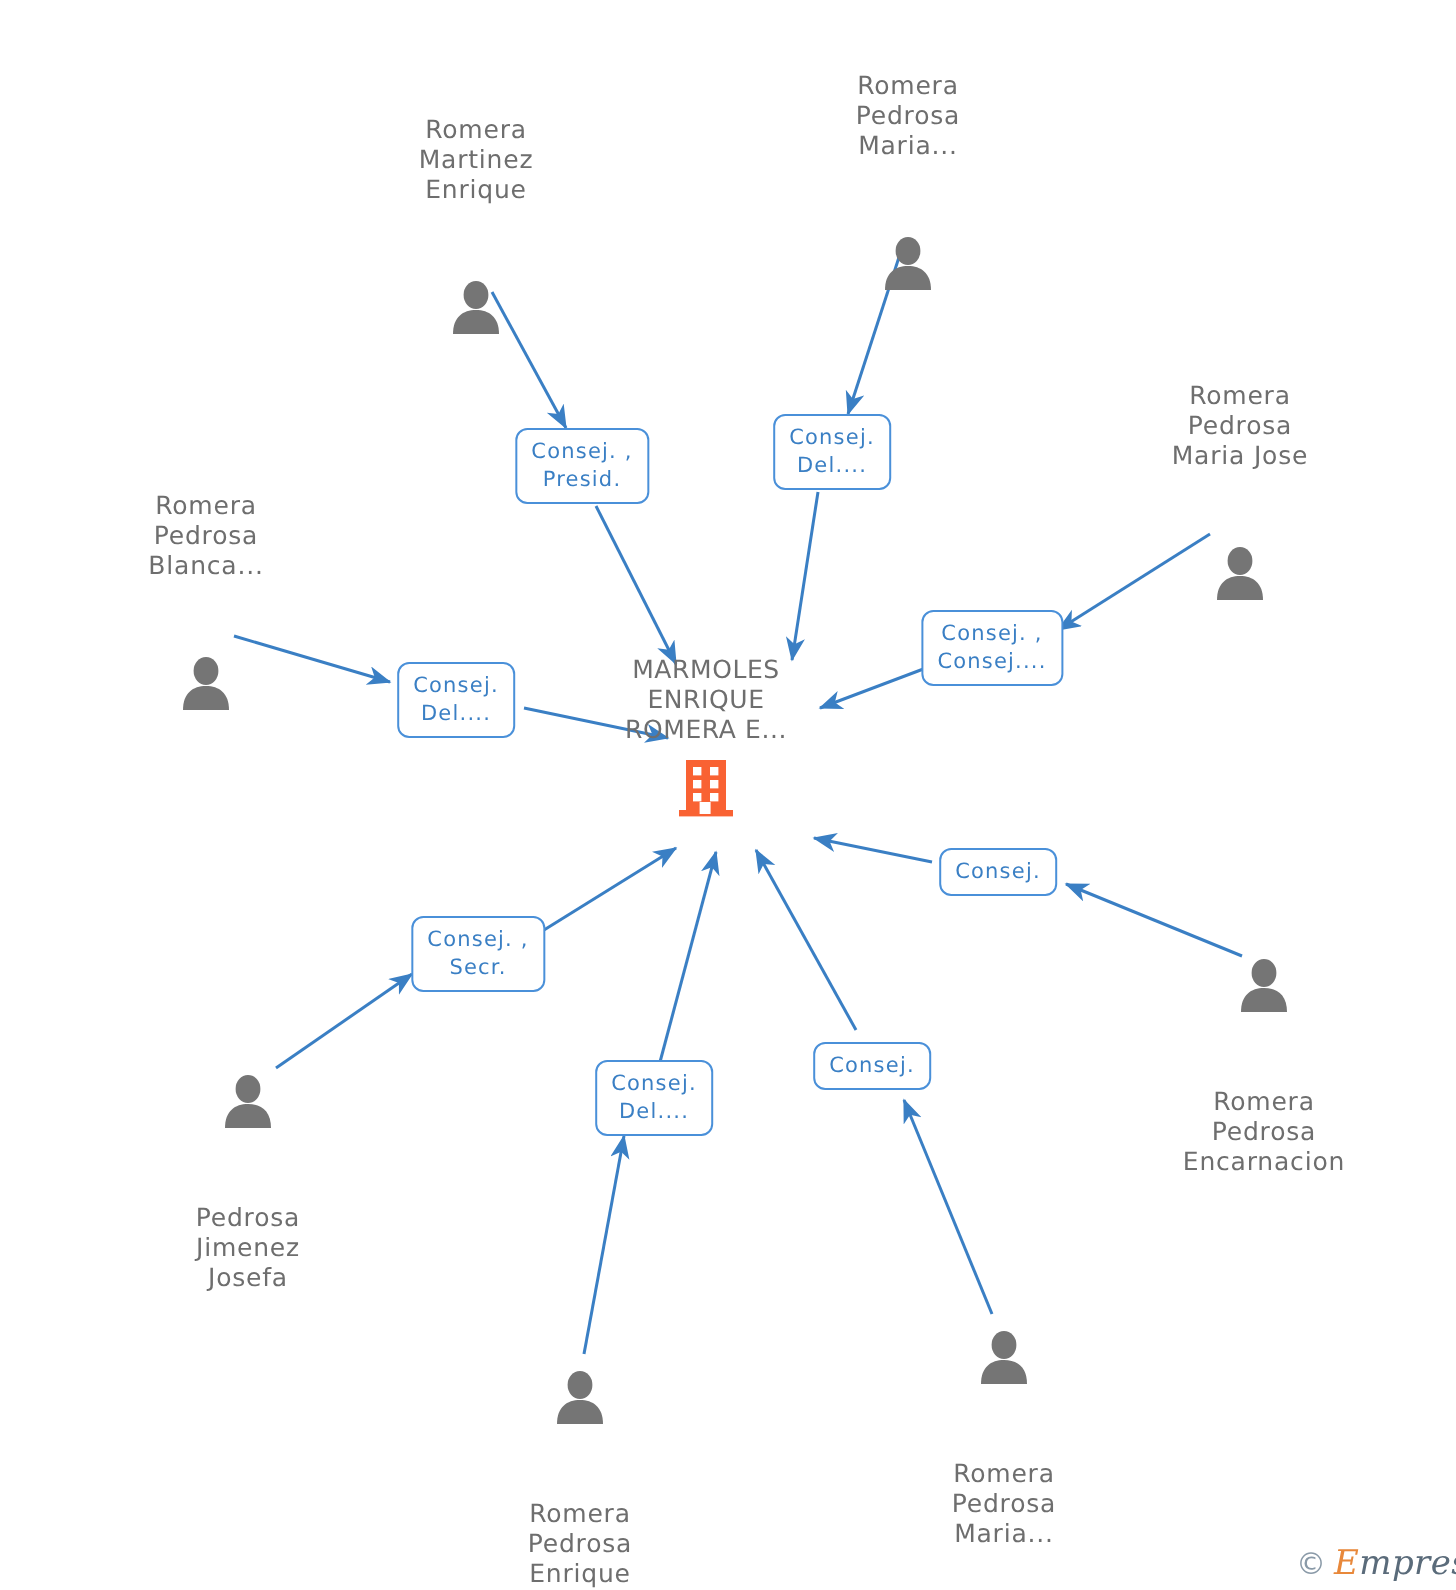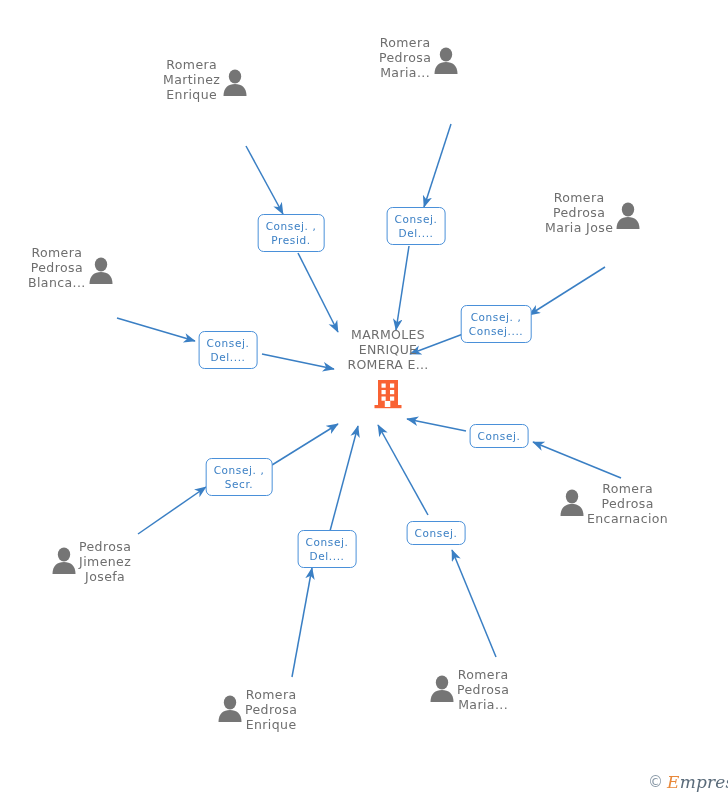--- a/index.html
+++ b/index.html
@@ -23,22 +23,23 @@
     top: 0;
     width: 728px;
     height: 795px;
   }
   .node {
     position: absolute;
     width: 150px;
     margin-left: -75px;
     text-align: center;
     display: flex;
-    flex-direction: row;
+    flex-direction: column;
     align-items: center;
+    gap: 32px;
   }
   .node-label {
     color: #6e6e6e;
     font-size: 12.5px;
     line-height: 15px;
     letter-spacing: 0.4px;
     white-space: pre-line;
     font-family: "DejaVu Sans", sans-serif;
   }
   .person-icon {
@@ -130,21 +131,21 @@
       <path d="M 466,431 L 407,419"></path>
       <path d="M 138,534 L 206,487"></path>
       <path d="M 272,465 L 338,424"></path>
       <path d="M 292,677 L 312,568"></path>
       <path d="M 330,531 L 358,426"></path>
       <path d="M 496,657 L 452,550"></path>
       <path d="M 428,515 L 378,425"></path>
     </g>
   </svg>
 
-  <div class="company-node" style="left:388px; top:327px;">
+  <div class="company-node" style="left:353px; top:327px;">
     <div class="company-name">MARMOLES
 ENRIQUE
 ROMERA E...</div>
     <svg class="company-icon" viewBox="0 0 34 34">
       <rect x="7" y="3" width="20" height="27" fill="#f96233"></rect>
       <rect x="3.5" y="28" width="27" height="3.2" fill="#f96233"></rect>
       <rect x="10.5" y="6.5" width="4.2" height="4.2" fill="#ffffff"></rect>
       <rect x="19" y="6.5" width="4.2" height="4.2" fill="#ffffff"></rect>
       <rect x="10.5" y="13" width="4.2" height="4.2" fill="#ffffff"></rect>
       <rect x="19" y="13" width="4.2" height="4.2" fill="#ffffff"></rect>

